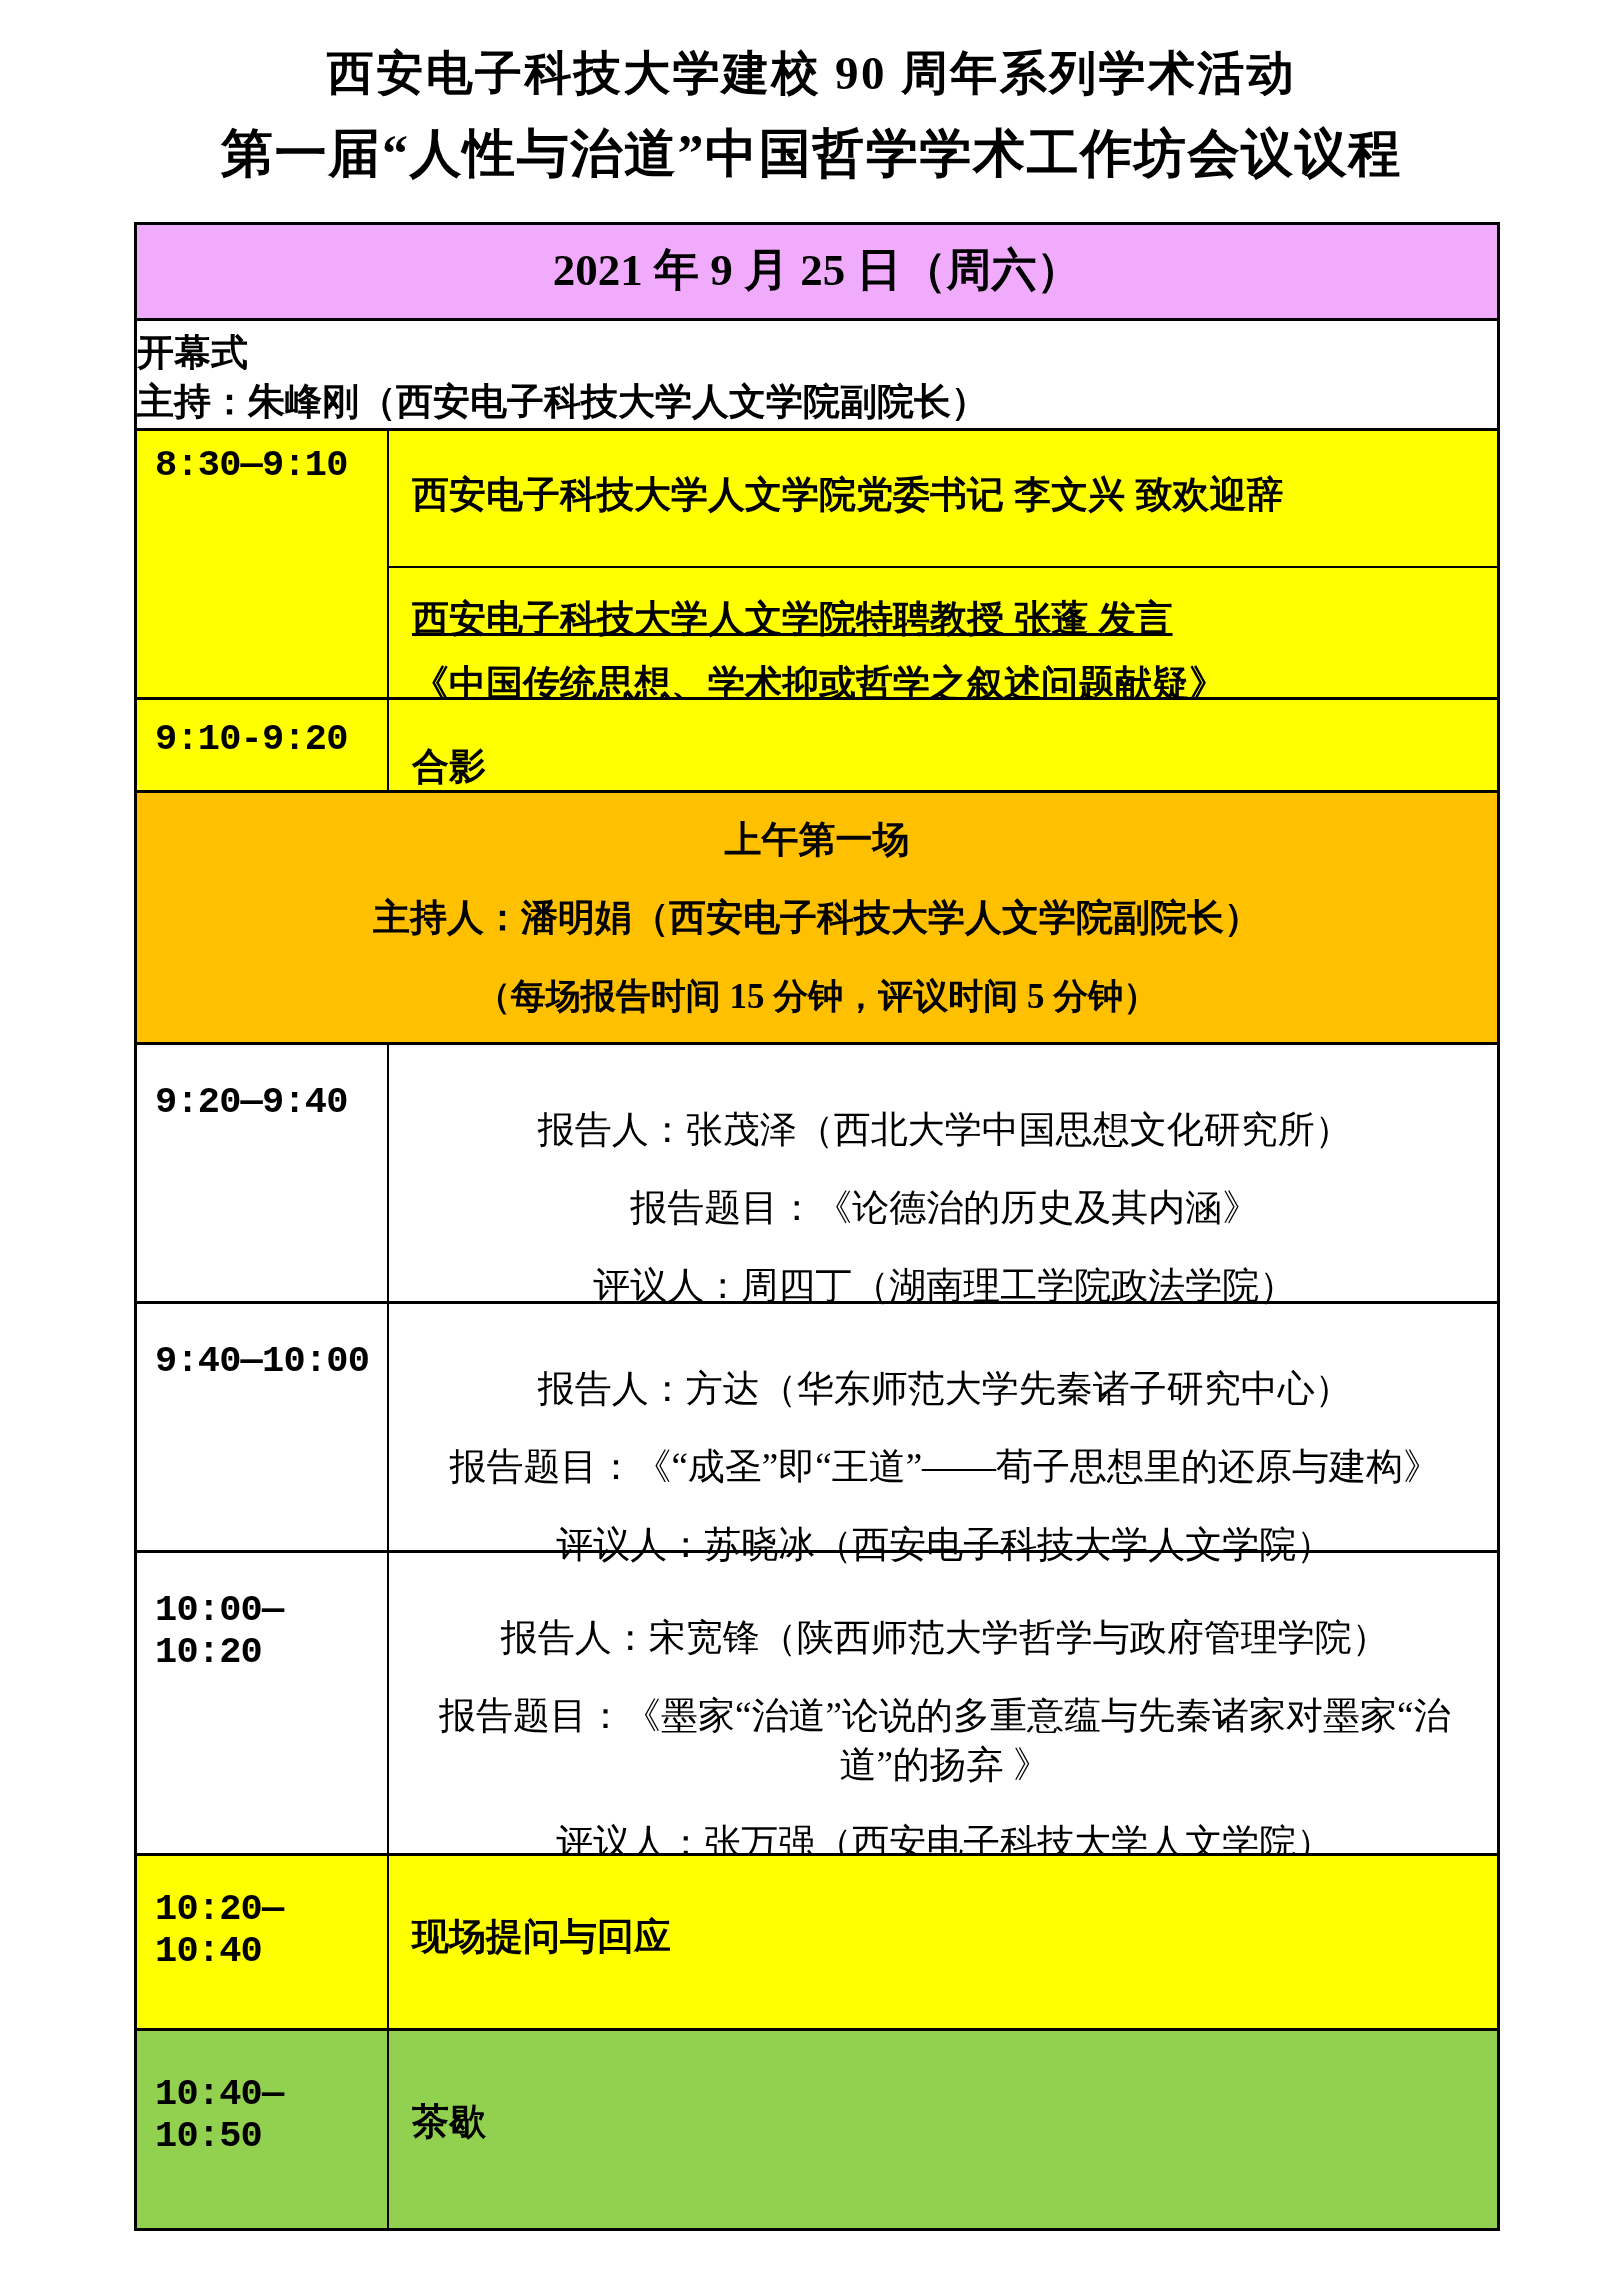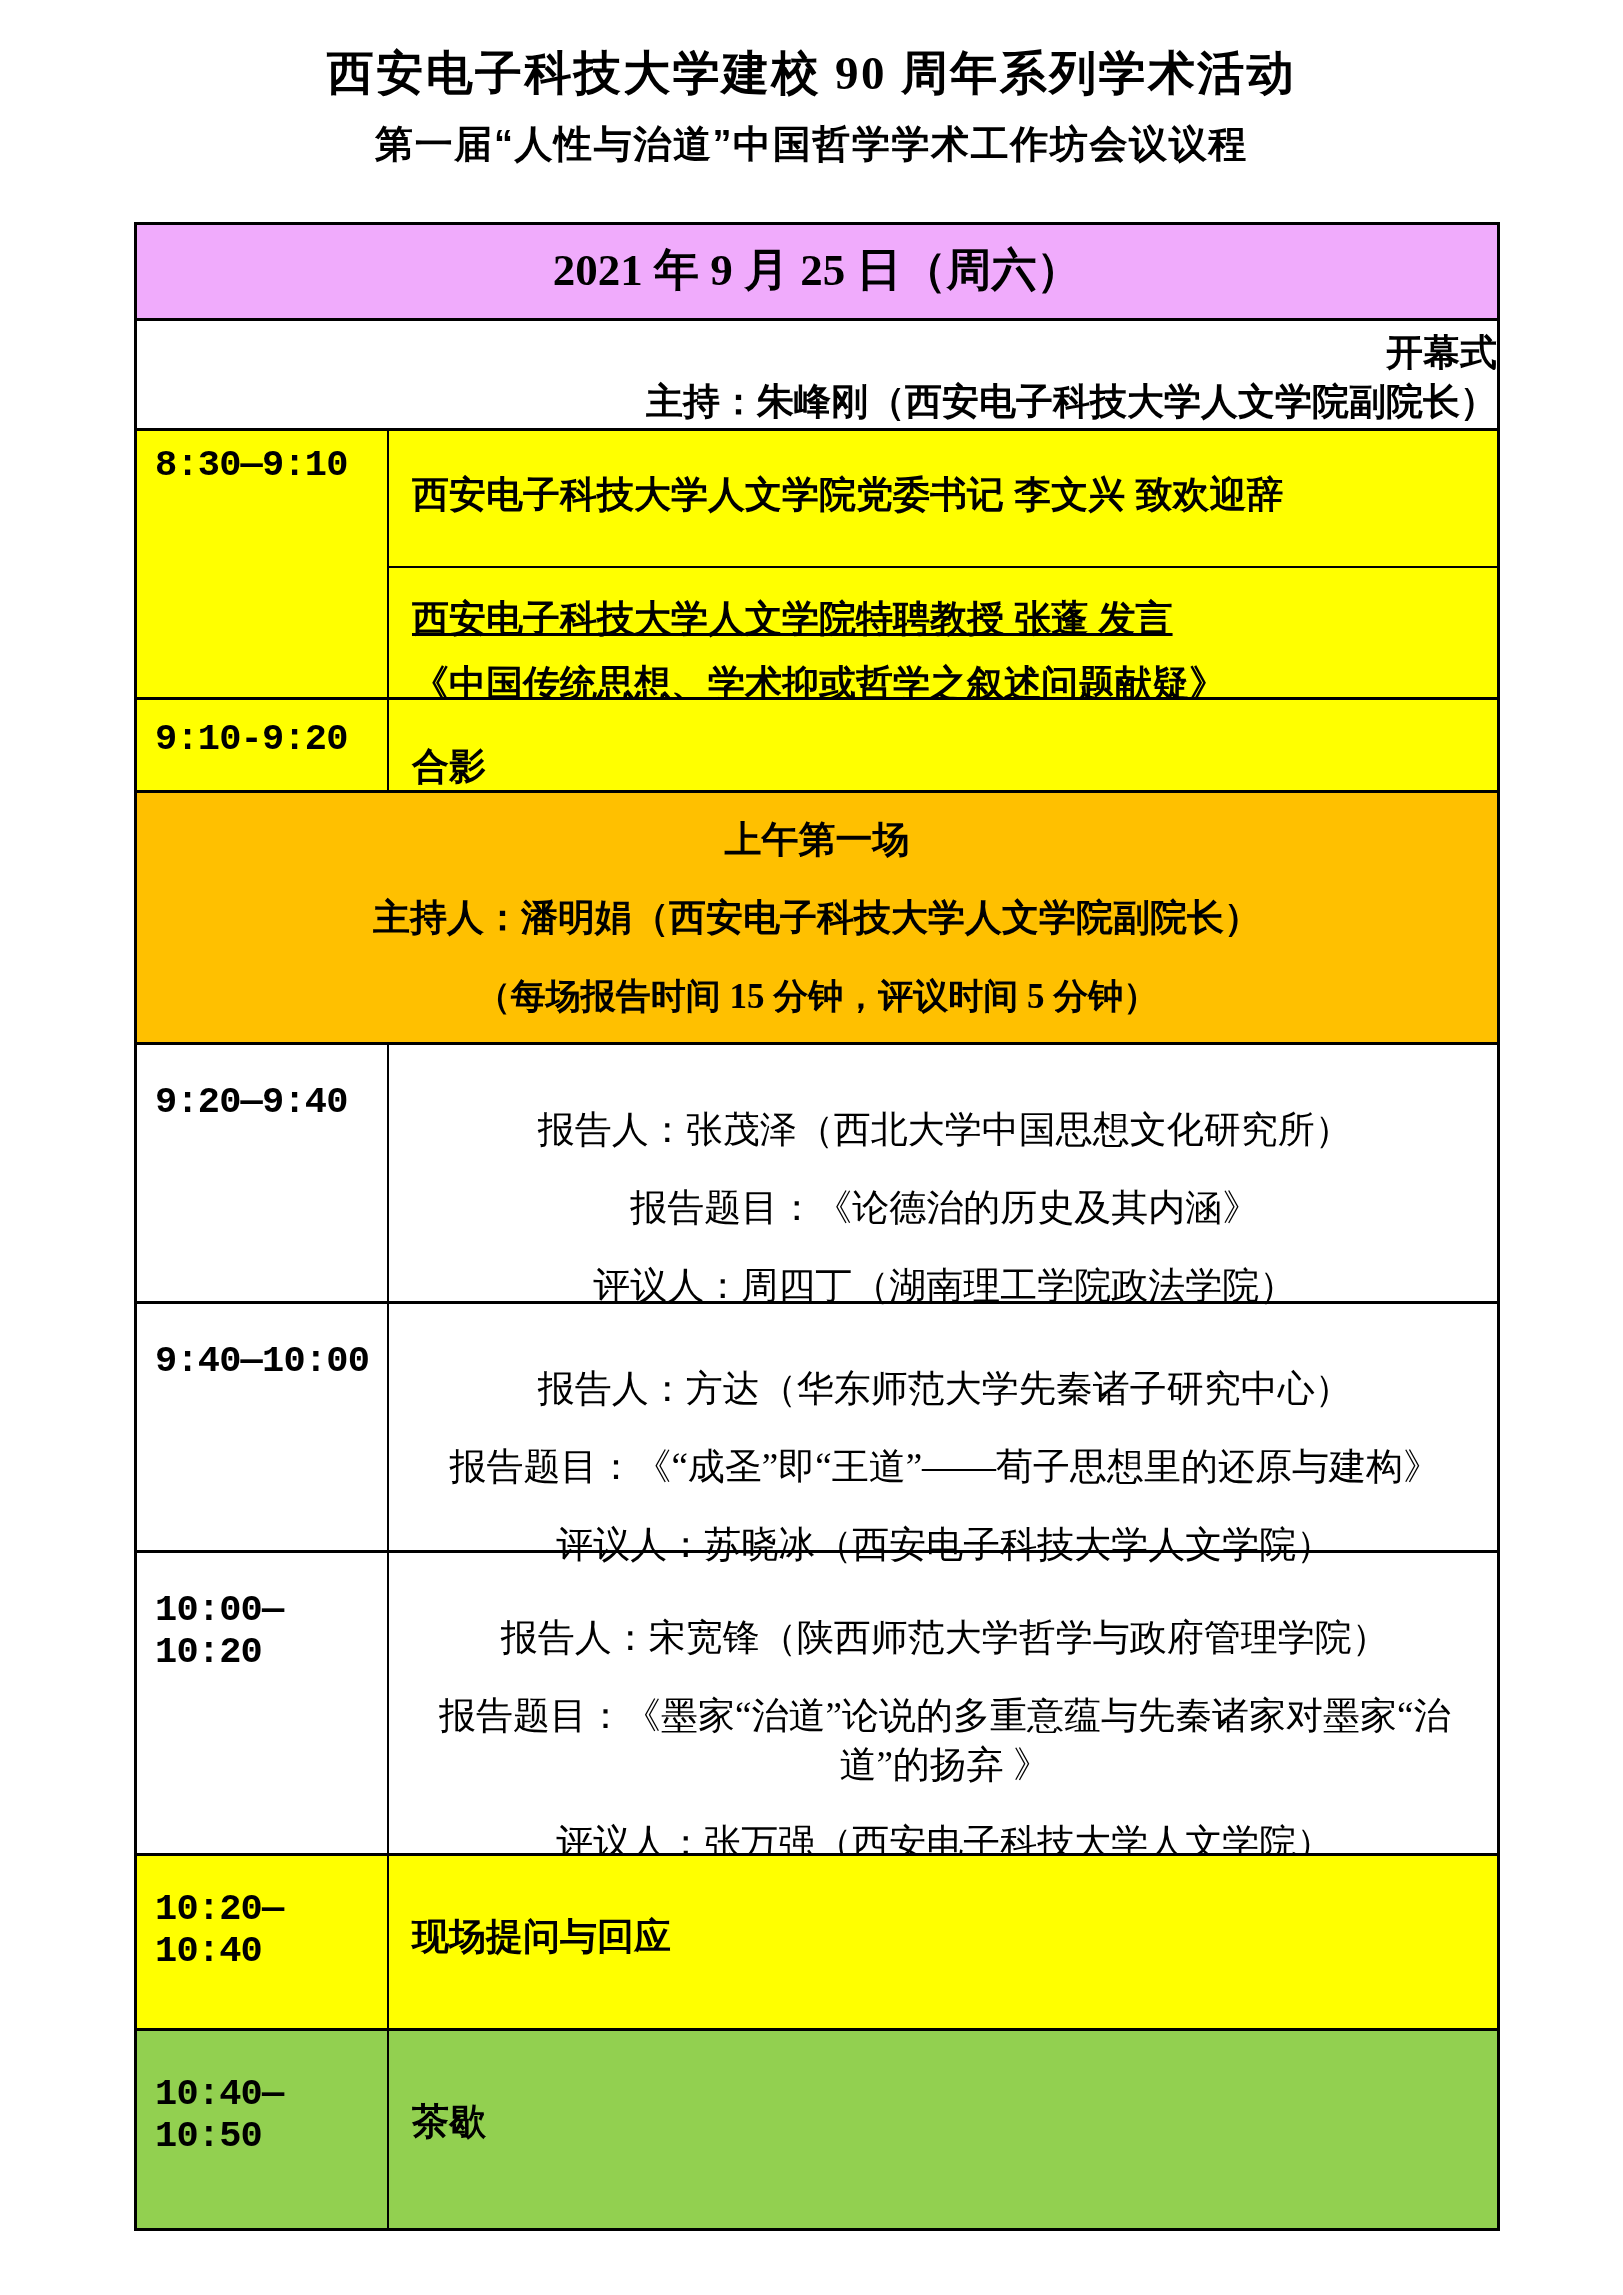--- a/index.html
+++ b/index.html
@@ -19,44 +19,44 @@
     text-align: center;
     font-size: 47px;
     font-weight: 900;
     letter-spacing: 2.4px;
     font-family: "Liberation Serif", serif;
   }
   .doc-title2 {
     position: absolute;
     top: 119px; left: 0; width: 100%;
     text-align: center;
-    font-size: 38px;
+    font-size: 52px;
     font-weight: 900;
     letter-spacing: 1.6px;
-    font-family: Liberation Sans, sans-serif;
+    font-family: Liberation Serif, serif;
   }
   .agenda {
     position: absolute;
     left: 134px; top: 222px;
     width: 1366px;
     border: 3.2px solid #000000;
     background: #ffffff;
   }
   .r { position: relative; width: 100%; border-top: 3.2px solid #000000; }
   .r:first-child { border-top: none; }
 
   .r-date {
     height: 93px;
     text-align: center;
     font-size: 45px;
     font-weight: bold;
     padding-top: 14.6px;
     font-family: "Liberation Serif", serif;
   }
-  .r-open { height: 110px; text-align: right; padding-top: 6.5px; }
+  .r-open { height: 110px; text-align: left; padding-top: 6.5px; }
   .open-l1 { font-size: 37px; font-weight: bold; line-height: 49px; }
   .open-l2 { font-size: 37px; font-weight: bold; line-height: 49px; }
 
   .r-split { display: flex; }
   .tcell {
     width: 252px;
     flex: 0 0 252px;
     border-right: 2.4px solid #000000;
     padding-left: 18px;
     font-family: Liberation Mono, monospace;

